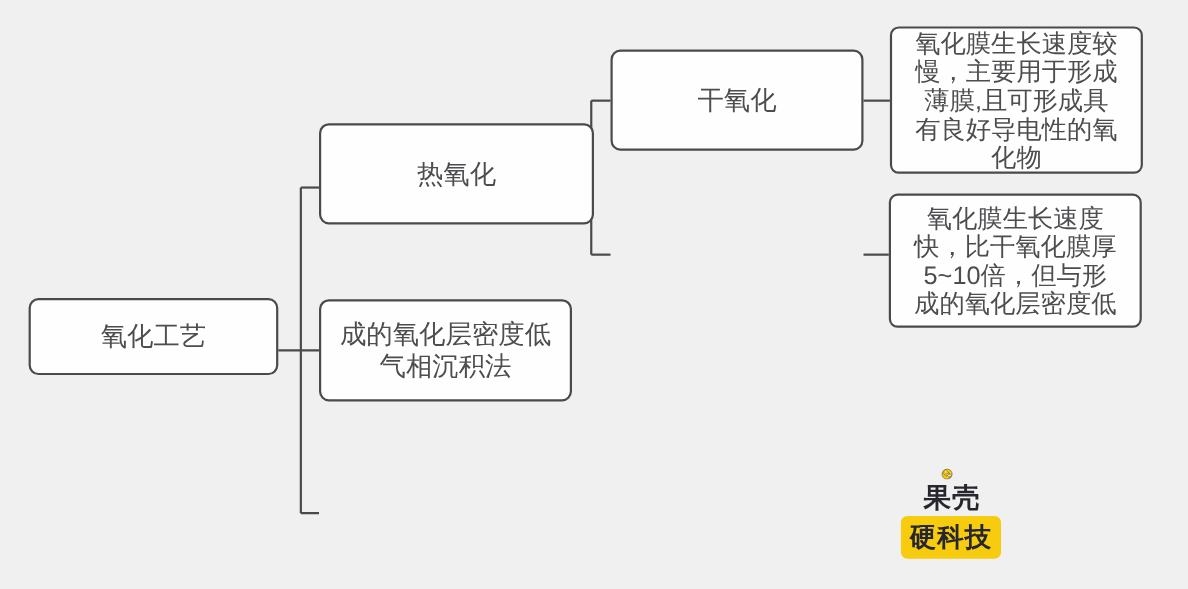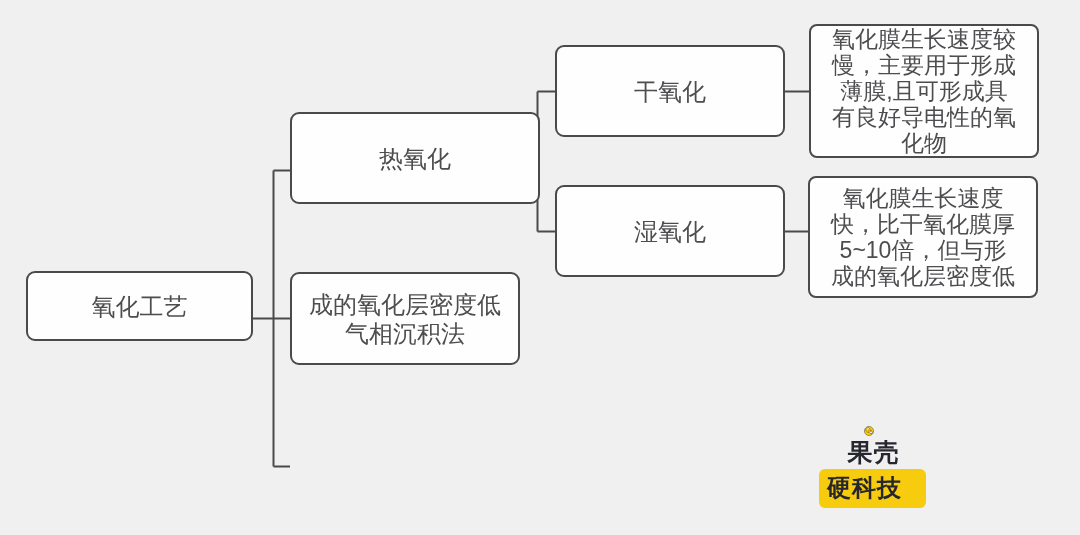--- a/index.html
+++ b/index.html
@@ -71,21 +71,21 @@
     letter-spacing: 1px;
     white-space: nowrap;
   }
   .logo-badge {
     margin-left: 7px;
     background: #F7CB0E;
     color: #26262E;
     font-size: 24px;
     font-weight: bold;
     border-radius: 6px;
-    padding: 3px 24px 4px 8px;
+    padding: 3px 8px 4px 8px;
     letter-spacing: 1px;
     white-space: nowrap;
   }
 </style>
 </head>
 <body>
 
 <div class="canvas">
 
   <svg class="connectors" viewBox="0 0 1080 535" xmlns="http://www.w3.org/2000/svg">
@@ -109,21 +109,20 @@
   <div class="node" id="node-root">氧化工艺</div>
 
   <div class="node" id="node-thermal">热氧化</div>
 
   <div class="node" id="node-pecvd">成的氧化层密度低
 气相沉积法</div>
 
 
   <div class="node" id="node-dry">干氧化</div>
 
-  <div class="node" id="node-wet">湿氧化</div>
 
   <div class="node desc" id="node-dry-desc">氧化膜生长速度较
 慢，主要用于形成
 薄膜,且可形成具
 有良好导电性的氧
 化物</div>
 
   <div class="node desc" id="node-wet-desc">氧化膜生长速度
 快，比干氧化膜厚
 5~10倍，但与形

